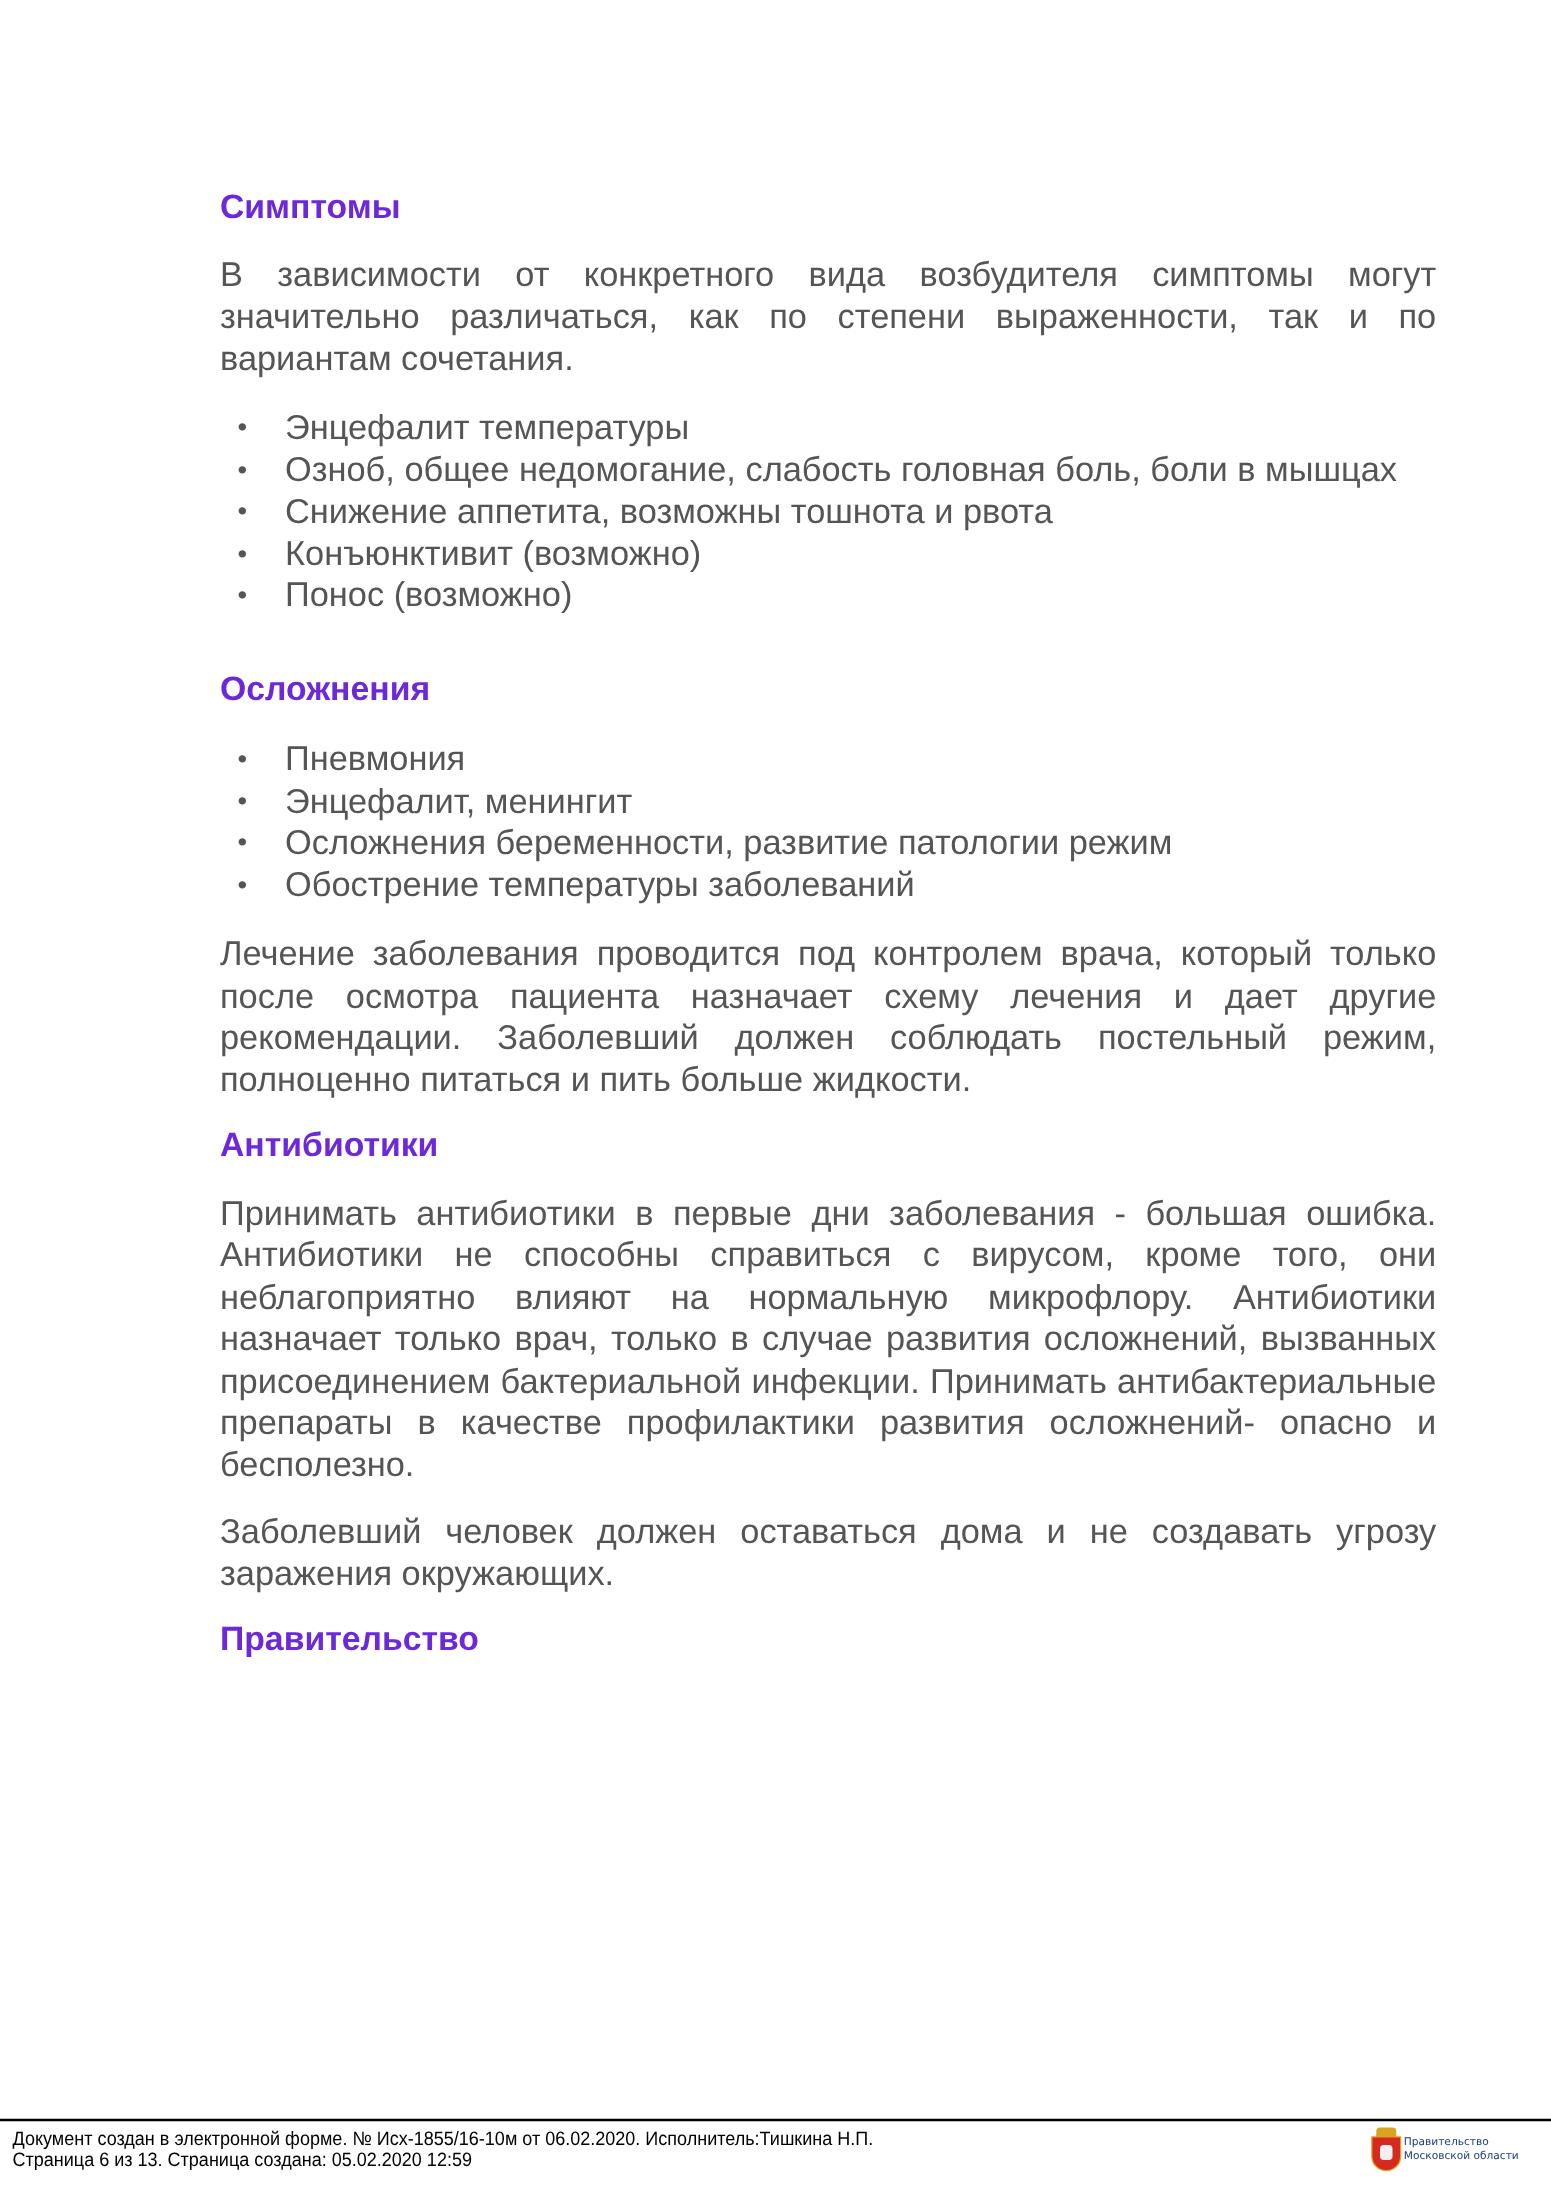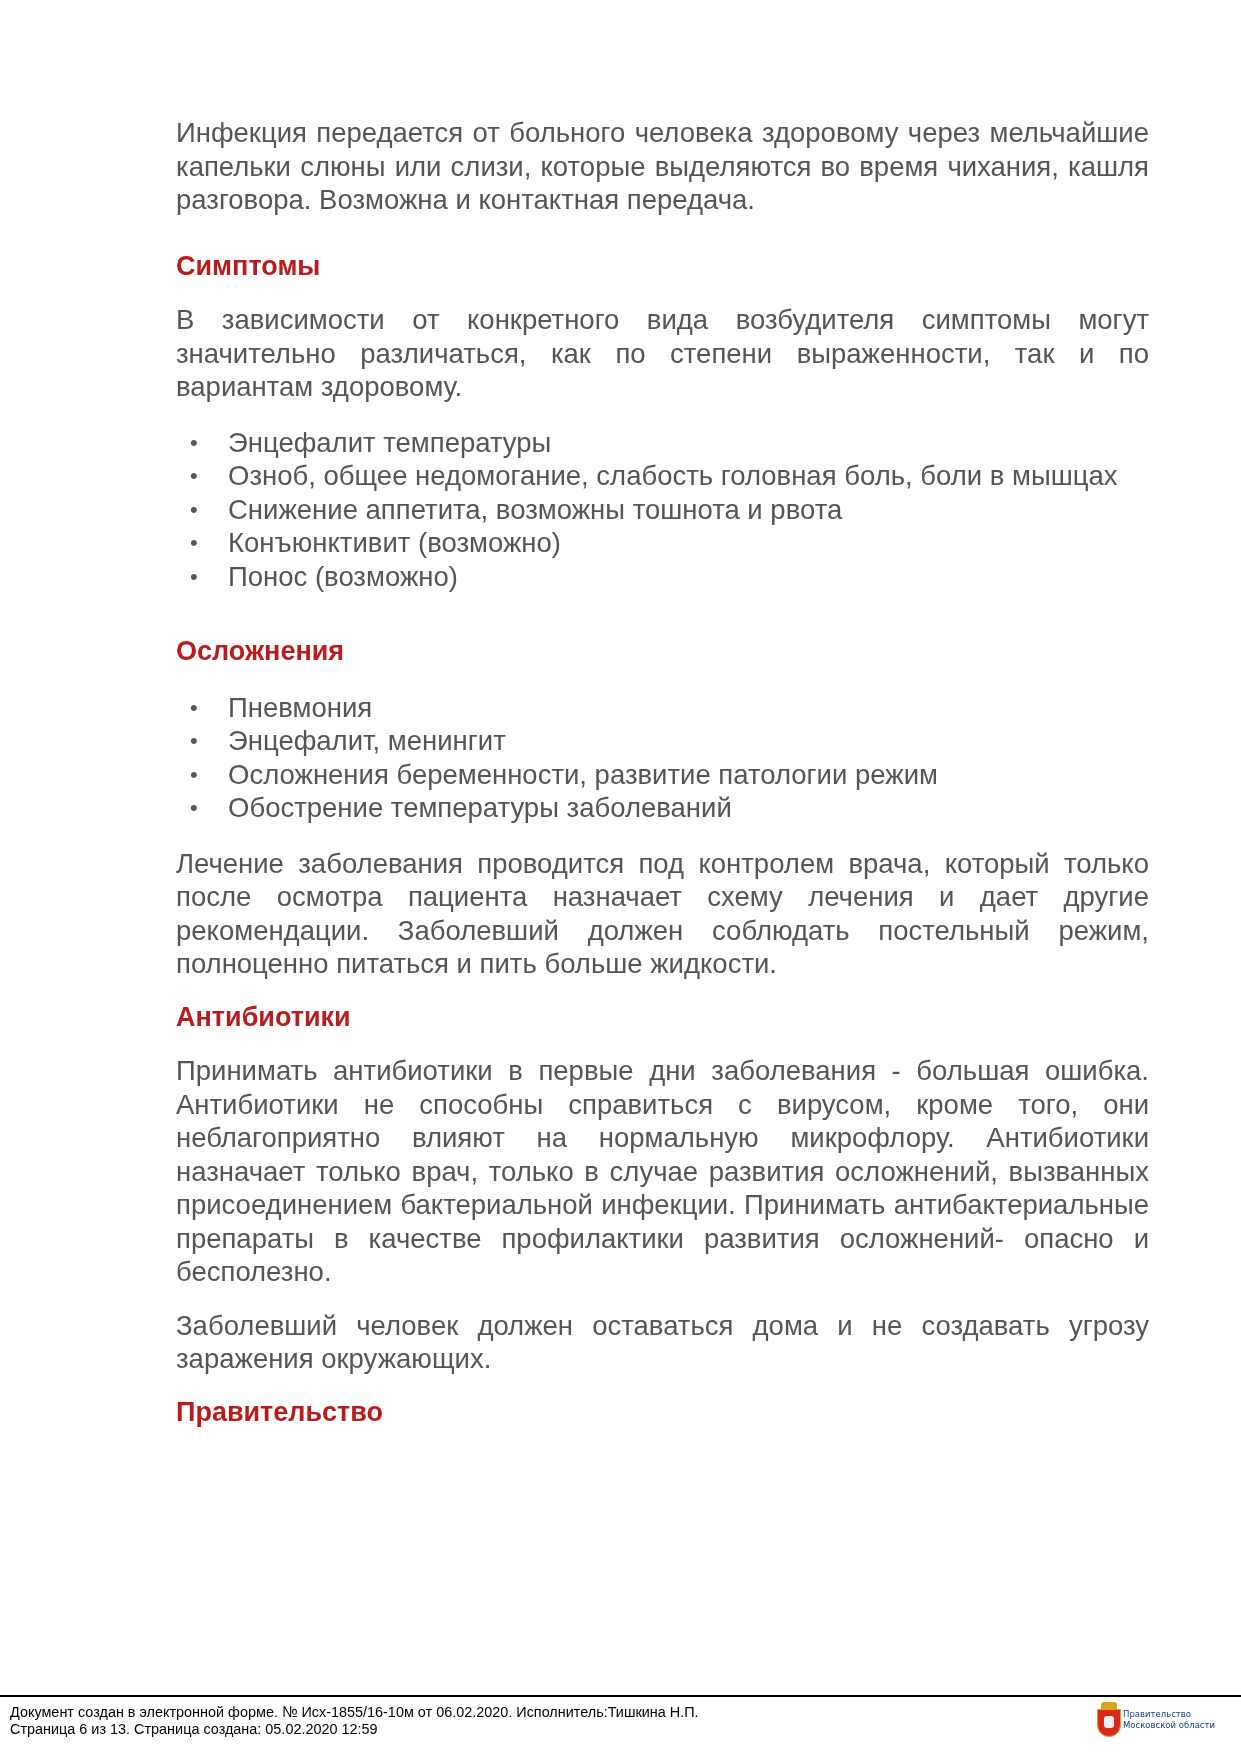--- a/index.html
+++ b/index.html
@@ -1,41 +1,40 @@
 <!DOCTYPE html>
 <html><head>
 <meta charset="utf-8">
 <style>
   html, body { margin: 0; padding: 0; background: #ffffff; }
   body { width: 1241px; height: 1754px; position: relative; overflow: hidden; font-family: "Liberation Sans", sans-serif; }
   .content { position: absolute; left: 176px; top: 116px; width: 973px; color: #555555; font-size: 27.5px; line-height: 33.5px; }
   .p { margin: 0; text-align: justify; }
-  .h { margin: 0; font-weight: bold; font-size: 27px; color: #b91c1c; }
+  .h { margin: 0; font-weight: bold; font-size: 27px; color: #6d28d9; }
   .bullets { list-style: none; margin: 0; padding: 0; }
   .bullets li { position: relative; padding-left: 52px; }
   .bullets li .dot { position: absolute; left: 14px; top: 0; font-size: 22px; }
   .footer-line { position: absolute; left: 0; top: 1695px; width: 1241px; height: 2px; background: #000000; }
   .footer-text { position: absolute; left: 10px; top: 1703px; font-size: 15.5px; line-height: 17px; color: #000000; font-family: "Liberation Sans", sans-serif; transform: scaleX(0.93); transform-origin: left top; }
   .logo { position: absolute; left: 1096px; top: 1702px; display: flex; align-items: center; gap: 1px; }
   .crest { width: 26px; height: 36px; position: relative; }
   .crest .crown { position: absolute; left: 5px; top: 0; width: 16px; height: 8px; background: #d9a520; border-radius: 3px 3px 0 0; }
   .crest .shield { position: absolute; left: 1px; top: 7px; width: 24px; height: 28px; background: #d62a1e; border: 1px solid #e0a020; border-radius: 0 0 12px 12px; box-sizing: border-box; }
   .crest .rider { position: absolute; left: 8px; top: 14px; width: 10px; height: 12px; background: #f1f1f1; border-radius: 3px; }
   .logo-text { font-family: "DejaVu Sans", sans-serif; font-size: 8.5px; line-height: 11px; color: #1a3d7a; }
 </style>
 </head>
 <body>
 
 <div class="content">
-  <p class="p">Инфекция передается от больного человека здоровому через мельчайшие капельки слюны или слизи, которые выделяются во время чихания, кашля разговора. Возможна и контактная передача.</p>
 
   <div style="height:33px"></div>
   <h2 class="h">Симптомы</h2>
   <div style="height:20px"></div>
-  <p class="p">В зависимости от конкретного вида возбудителя симптомы могут значительно различаться, как по степени выраженности, так и по вариантам здоровому.</p>
+  <p class="p">В зависимости от конкретного вида возбудителя симптомы могут значительно различаться, как по степени выраженности, так и по вариантам сочетания.</p>
   <div style="height:22px"></div>
   <ul class="bullets">
     <li><span class="dot">•</span><span>Энцефалит температуры</span></li>
     <li><span class="dot">•</span><span>Озноб, общее недомогание, слабость головная боль, боли в мышцах</span></li>
     <li><span class="dot">•</span><span>Снижение аппетита, возможны тошнота и рвота</span></li>
     <li><span class="dot">•</span><span>Конъюнктивит (возможно)</span></li>
     <li><span class="dot">•</span><span>Понос (возможно)</span></li>
   </ul>
   <div style="height:22px"></div>
 

